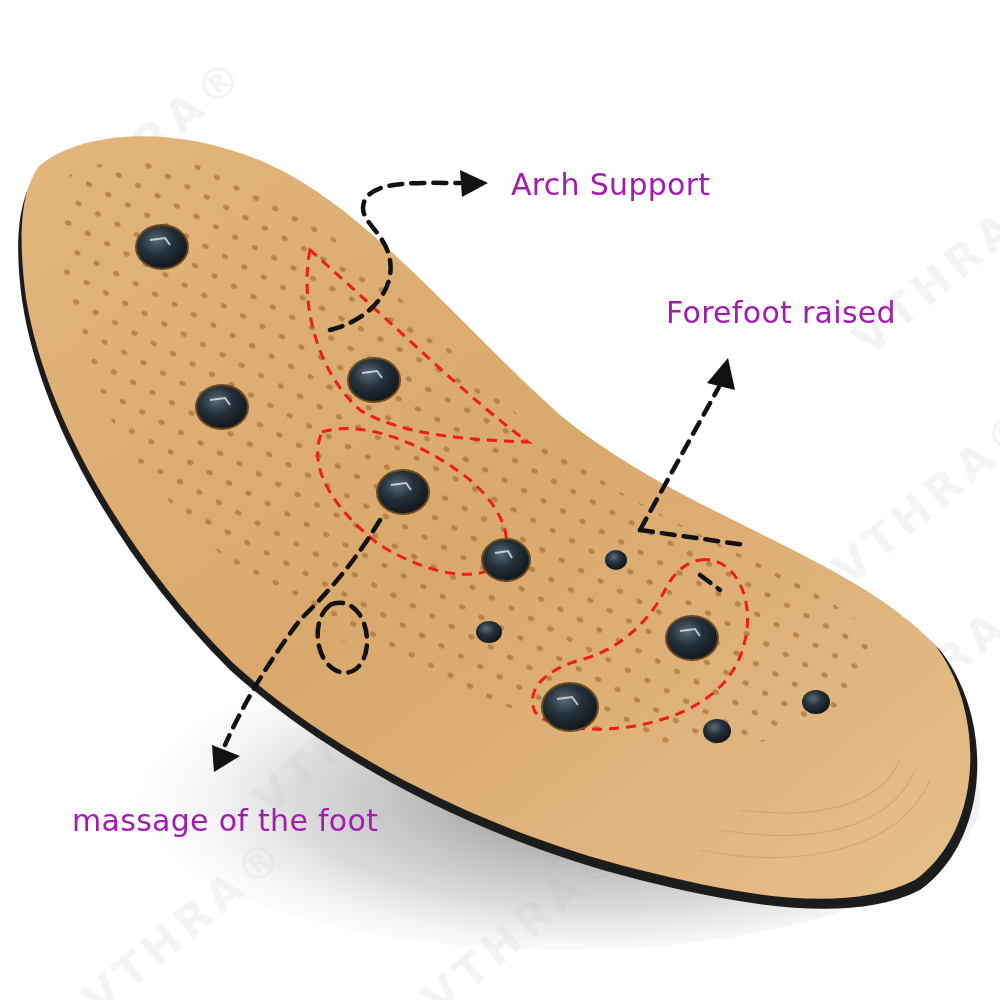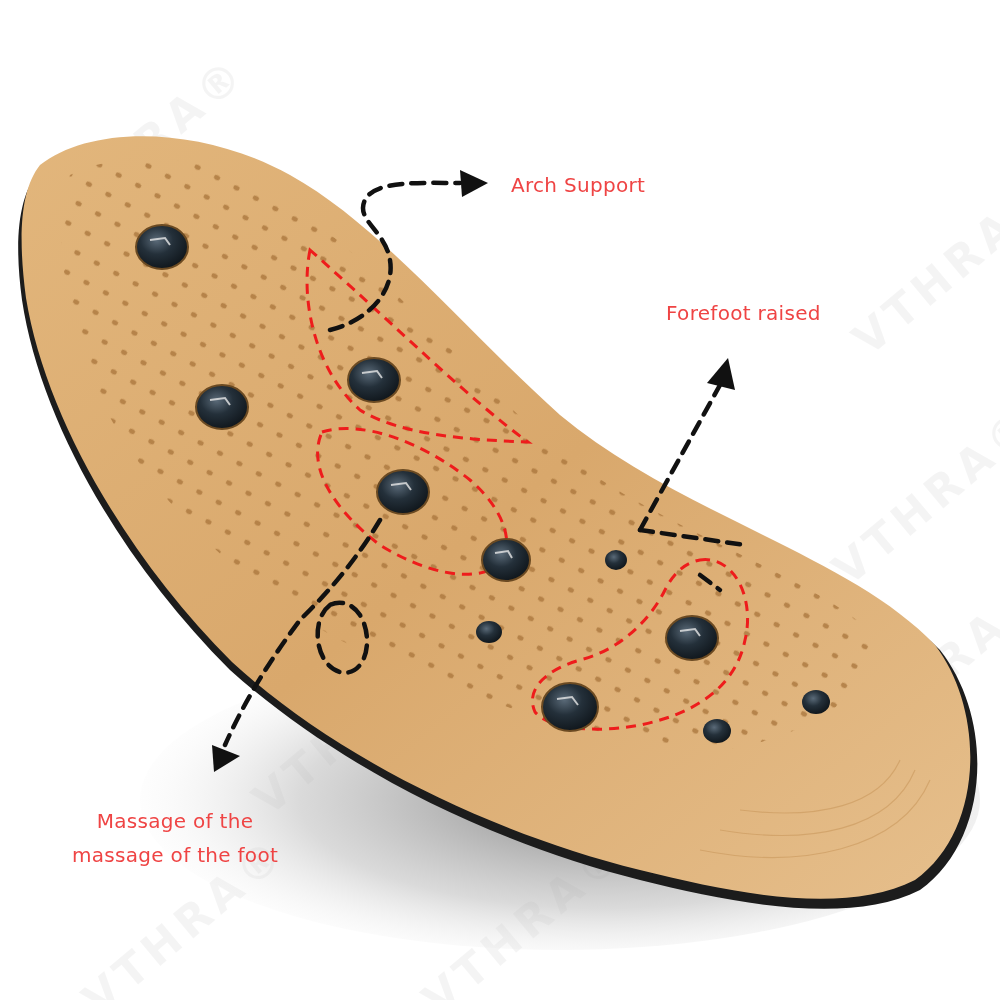--- a/index.html
+++ b/index.html
@@ -1,20 +1,20 @@
 <!DOCTYPE html>
 <html><head>
 <meta charset="utf-8">
 <style>
   html, body { margin:0; padding:0; }
   body { width:1000px; height:1000px; background:#ffffff; position:relative; overflow:hidden;
          font-family: "DejaVu Sans", "Liberation Sans", sans-serif; }
   .stage { position:absolute; left:0; top:0; width:1000px; height:1000px; }
   .stage svg { position:absolute; left:0; top:0; }
-  .label { position:absolute; color:#ef4444; font-size:20px; line-height:34px; letter-spacing:0.3px; white-space:nowrap; }
+  .label { position:absolute; color:#a21caf; font-size:30px; line-height:34px; letter-spacing:0.3px; white-space:nowrap; }
   .label-arch { left:511px; top:168px; }
   .label-forefoot { left:666px; top:296px; text-align:center; }
   .label-center { left:72px; top:804px; text-align:center; }
   .label span { display:block; }
   .wm { position:absolute; color:rgba(0,0,0,0.045); font-size:44px; font-weight:bold;
         transform:rotate(-40deg); letter-spacing:6px; }
 </style>
 </head>
 <body>
 
@@ -107,16 +107,15 @@
     <polygon points="212,745 240,756 214,772" fill="#111111"></polygon>
   </svg>
 
   <div class="label label-arch">Arch Support</div>
 
   <div class="label label-forefoot">
     <span>Forefoot raised</span>
   </div>
 
   <div class="label label-center">
-    <span>Massage of the</span>
     <span>massage of the foot</span>
   </div>
 </div>
 
 </body></html>

